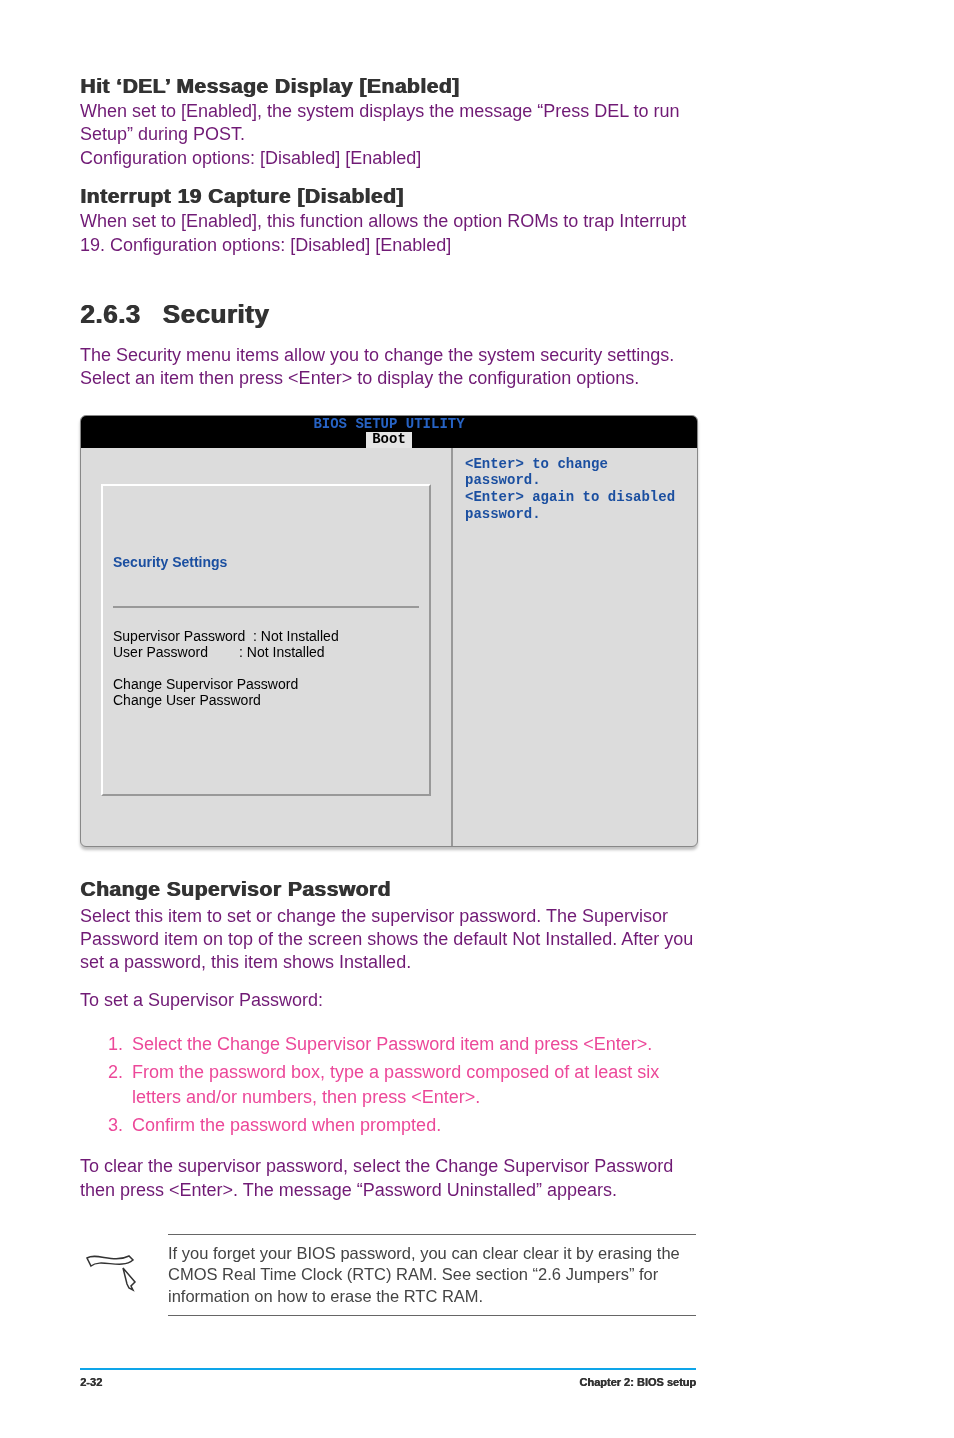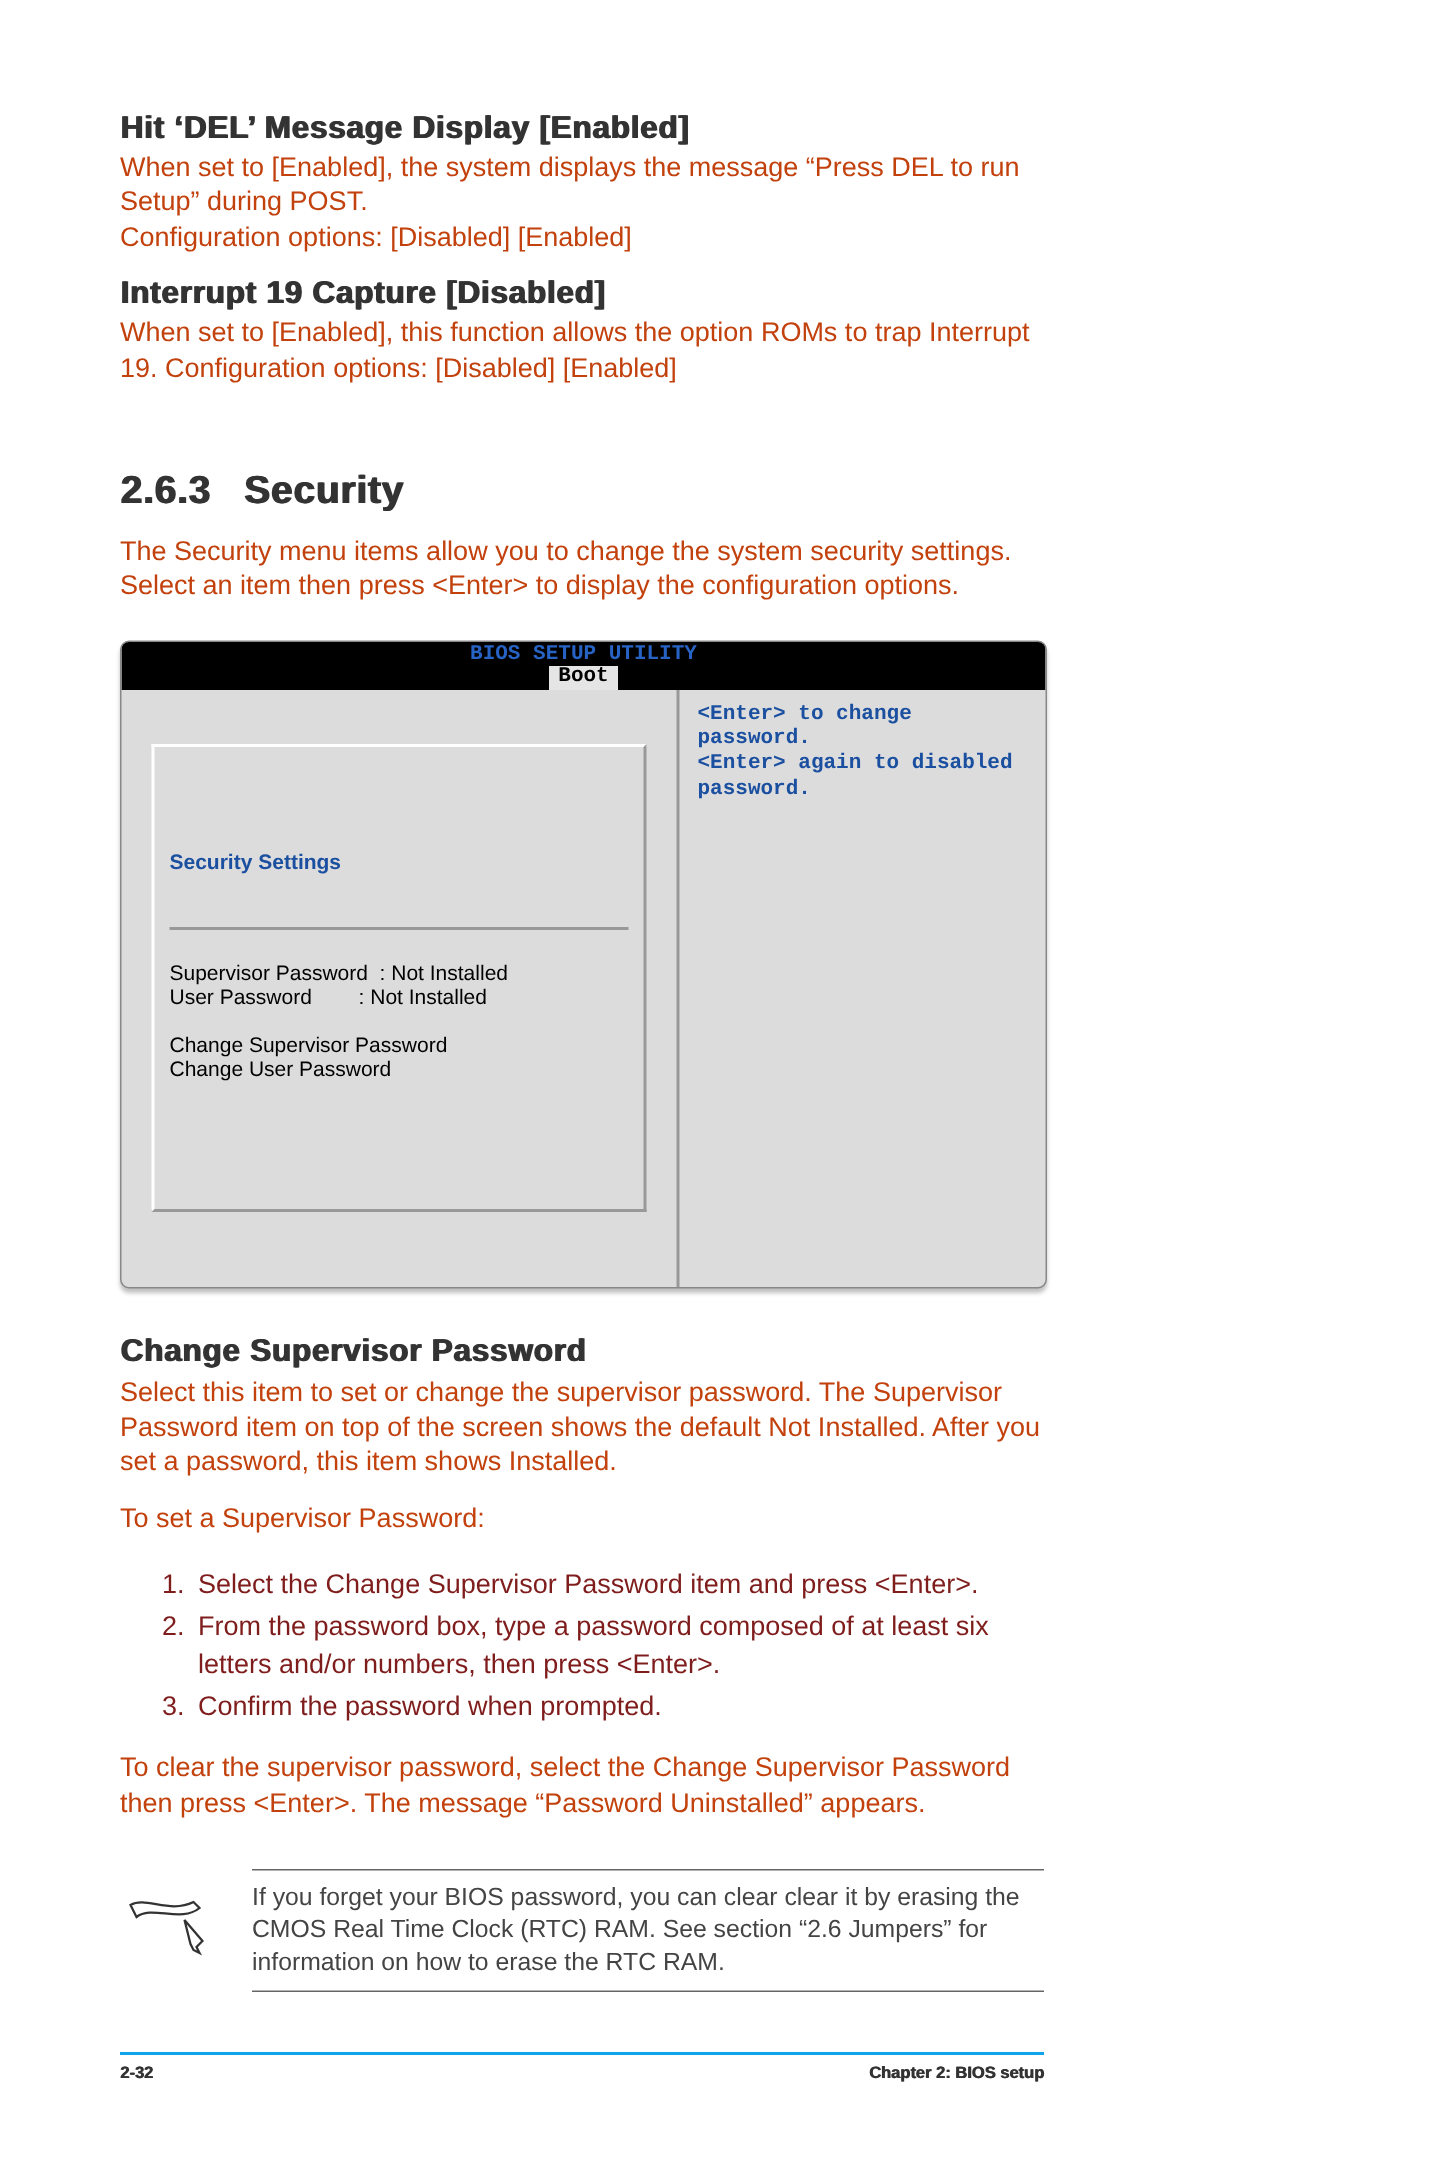--- a/index.html
+++ b/index.html
@@ -23,43 +23,43 @@
     font-size: 21px;
     font-weight: bold;
     margin: 0 0 2px 0;
     letter-spacing: 0.5px;
     text-shadow: 1px 0 0 currentColor;
   }
   p.body {
     font-size: 18px;
     line-height: 1.3;
     margin: 0 0 14px 0;
-    color: #c2410c;
+    color: #701a75;
   }
   h2.section-heading {
     font-size: 26px;
     font-weight: bold;
     margin: 28px 0 14px 0;
     letter-spacing: 0.5px;
     text-shadow: 1px 0 0 currentColor;
   }
-  h2.section-heading .num { display:inline-block; margin-right: 22px; margin-top: 12px; }
+  h2.section-heading .num { display:inline-block; margin-right: 22px; }
   h3.sub-heading {
     font-size: 21px;
     font-weight: bold;
     margin: 18px 0 4px 0;
     letter-spacing: 0.5px;
     text-shadow: 1px 0 0 currentColor;
   }
   ol {
     font-size: 18px;
     line-height: 1.35;
     padding-left: 48px;
     margin: 6px 0 14px 0;
-    color: #7f1d1d;
+    color: #ec4899;
   }
   ol li { padding-left: 4px; margin-bottom: 4px; }
 
   
   .bios-box {
     width: 100%;
     background: #dcdcdc;
     border: 1px solid #888;
     border-radius: 6px;
     margin: 10px 0 12px 0;

